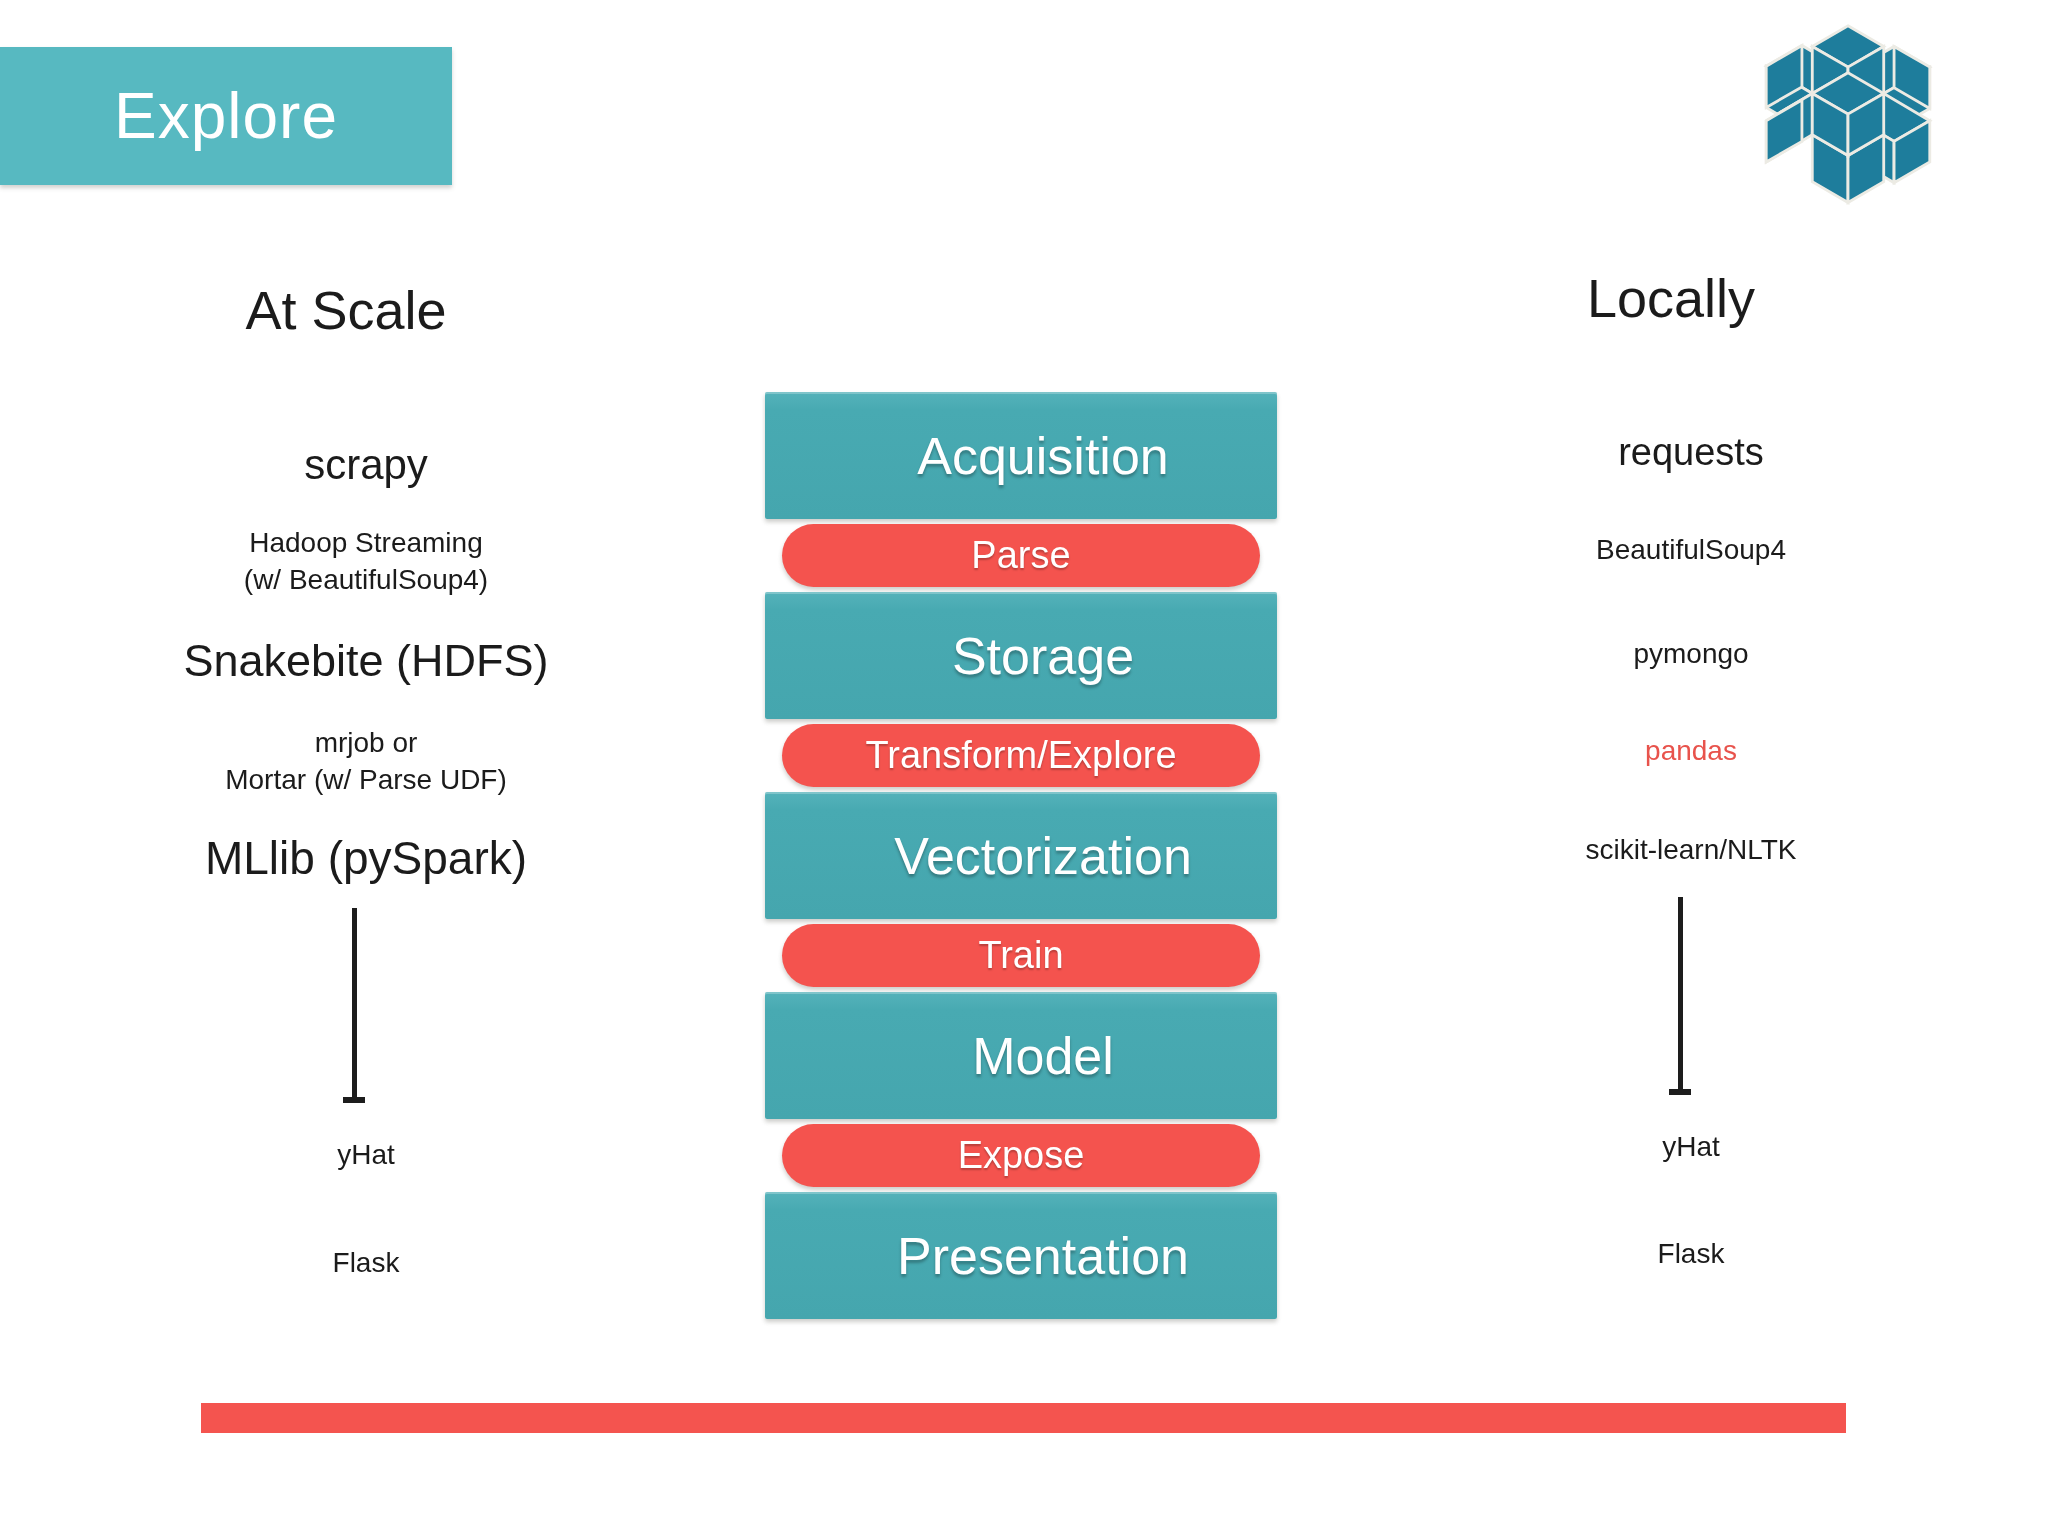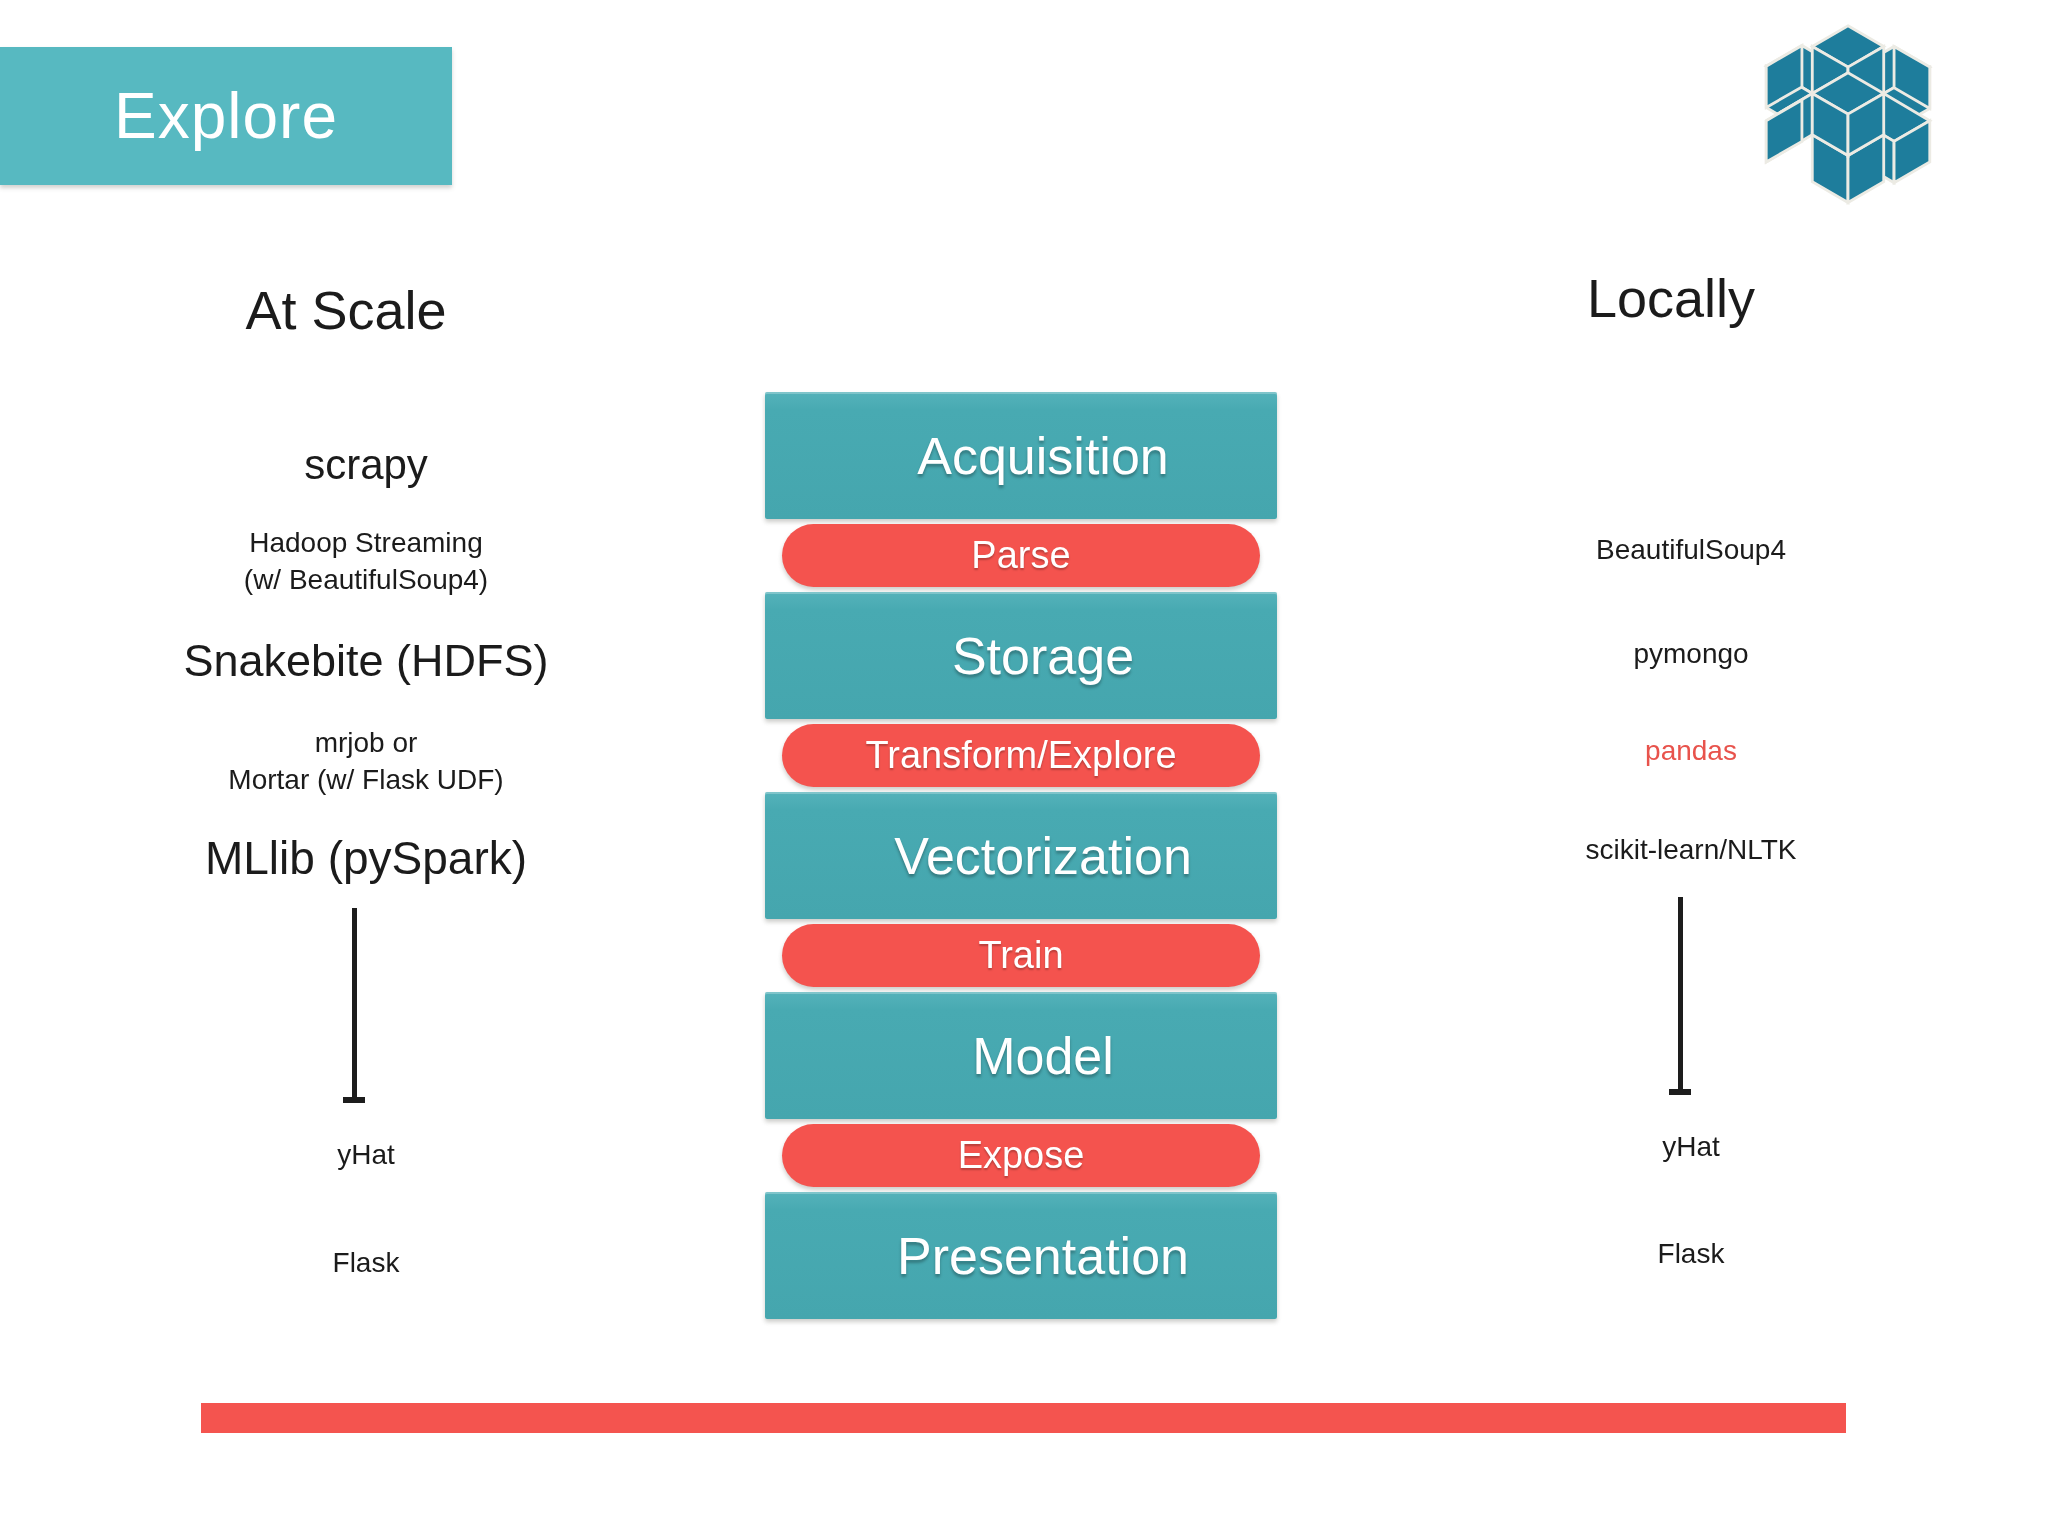--- a/index.html
+++ b/index.html
@@ -137,28 +137,29 @@
       <polygon points="100,98 138,76 138,120 100,142"></polygon>
     </g>
   </svg>
 
   <div class="col-title left-col" style="top:280px">At Scale</div>
   <div class="col-item left-col fs-42" style="top:441px">scrapy</div>
   <div class="col-item left-col fs-30" style="top:524px">Hadoop Streaming
 (w/ BeautifulSoup4)</div>
   <div class="col-item left-col fs-45" style="top:635px">Snakebite (HDFS)</div>
   <div class="col-item left-col fs-30" style="top:724px">mrjob or
-Mortar (w/ Flask UDF)</div>
+Mortar (w/ Parse UDF)</div>
   <div class="col-item left-col fs-46" style="top:832px">MLlib (pySpark)</div>
   <div class="connector" style="left:352px;top:908px;height:192px"></div>
   <div class="connector-cap" style="left:343px;top:1097px;width:22px"></div>
   <div class="col-item left-col fs-40" style="top:1132px">yHat</div>
   <div class="col-item left-col fs-40" style="top:1240px">Flask</div>
 
   <div class="col-title right-col" style="top:268px">Locally</div>
+  <div class="col-item right-col fs-38" style="top:430px">requests</div>
   <div class="col-item right-col fs-40" style="top:527px">BeautifulSoup4</div>
   <div class="col-item right-col fs-40" style="top:631px">pymongo</div>
   <div class="col-item right-col fs-40 highlight" style="top:728px">pandas</div>
   <div class="col-item right-col fs-40" style="top:827px">scikit-learn/NLTK</div>
   <div class="connector" style="left:1678px;top:897px;height:195px"></div>
   <div class="connector-cap" style="left:1669px;top:1089px;width:22px"></div>
   <div class="col-item right-col fs-40" style="top:1124px">yHat</div>
   <div class="col-item right-col fs-40" style="top:1231px">Flask</div>
 
   <div class="pipeline">

